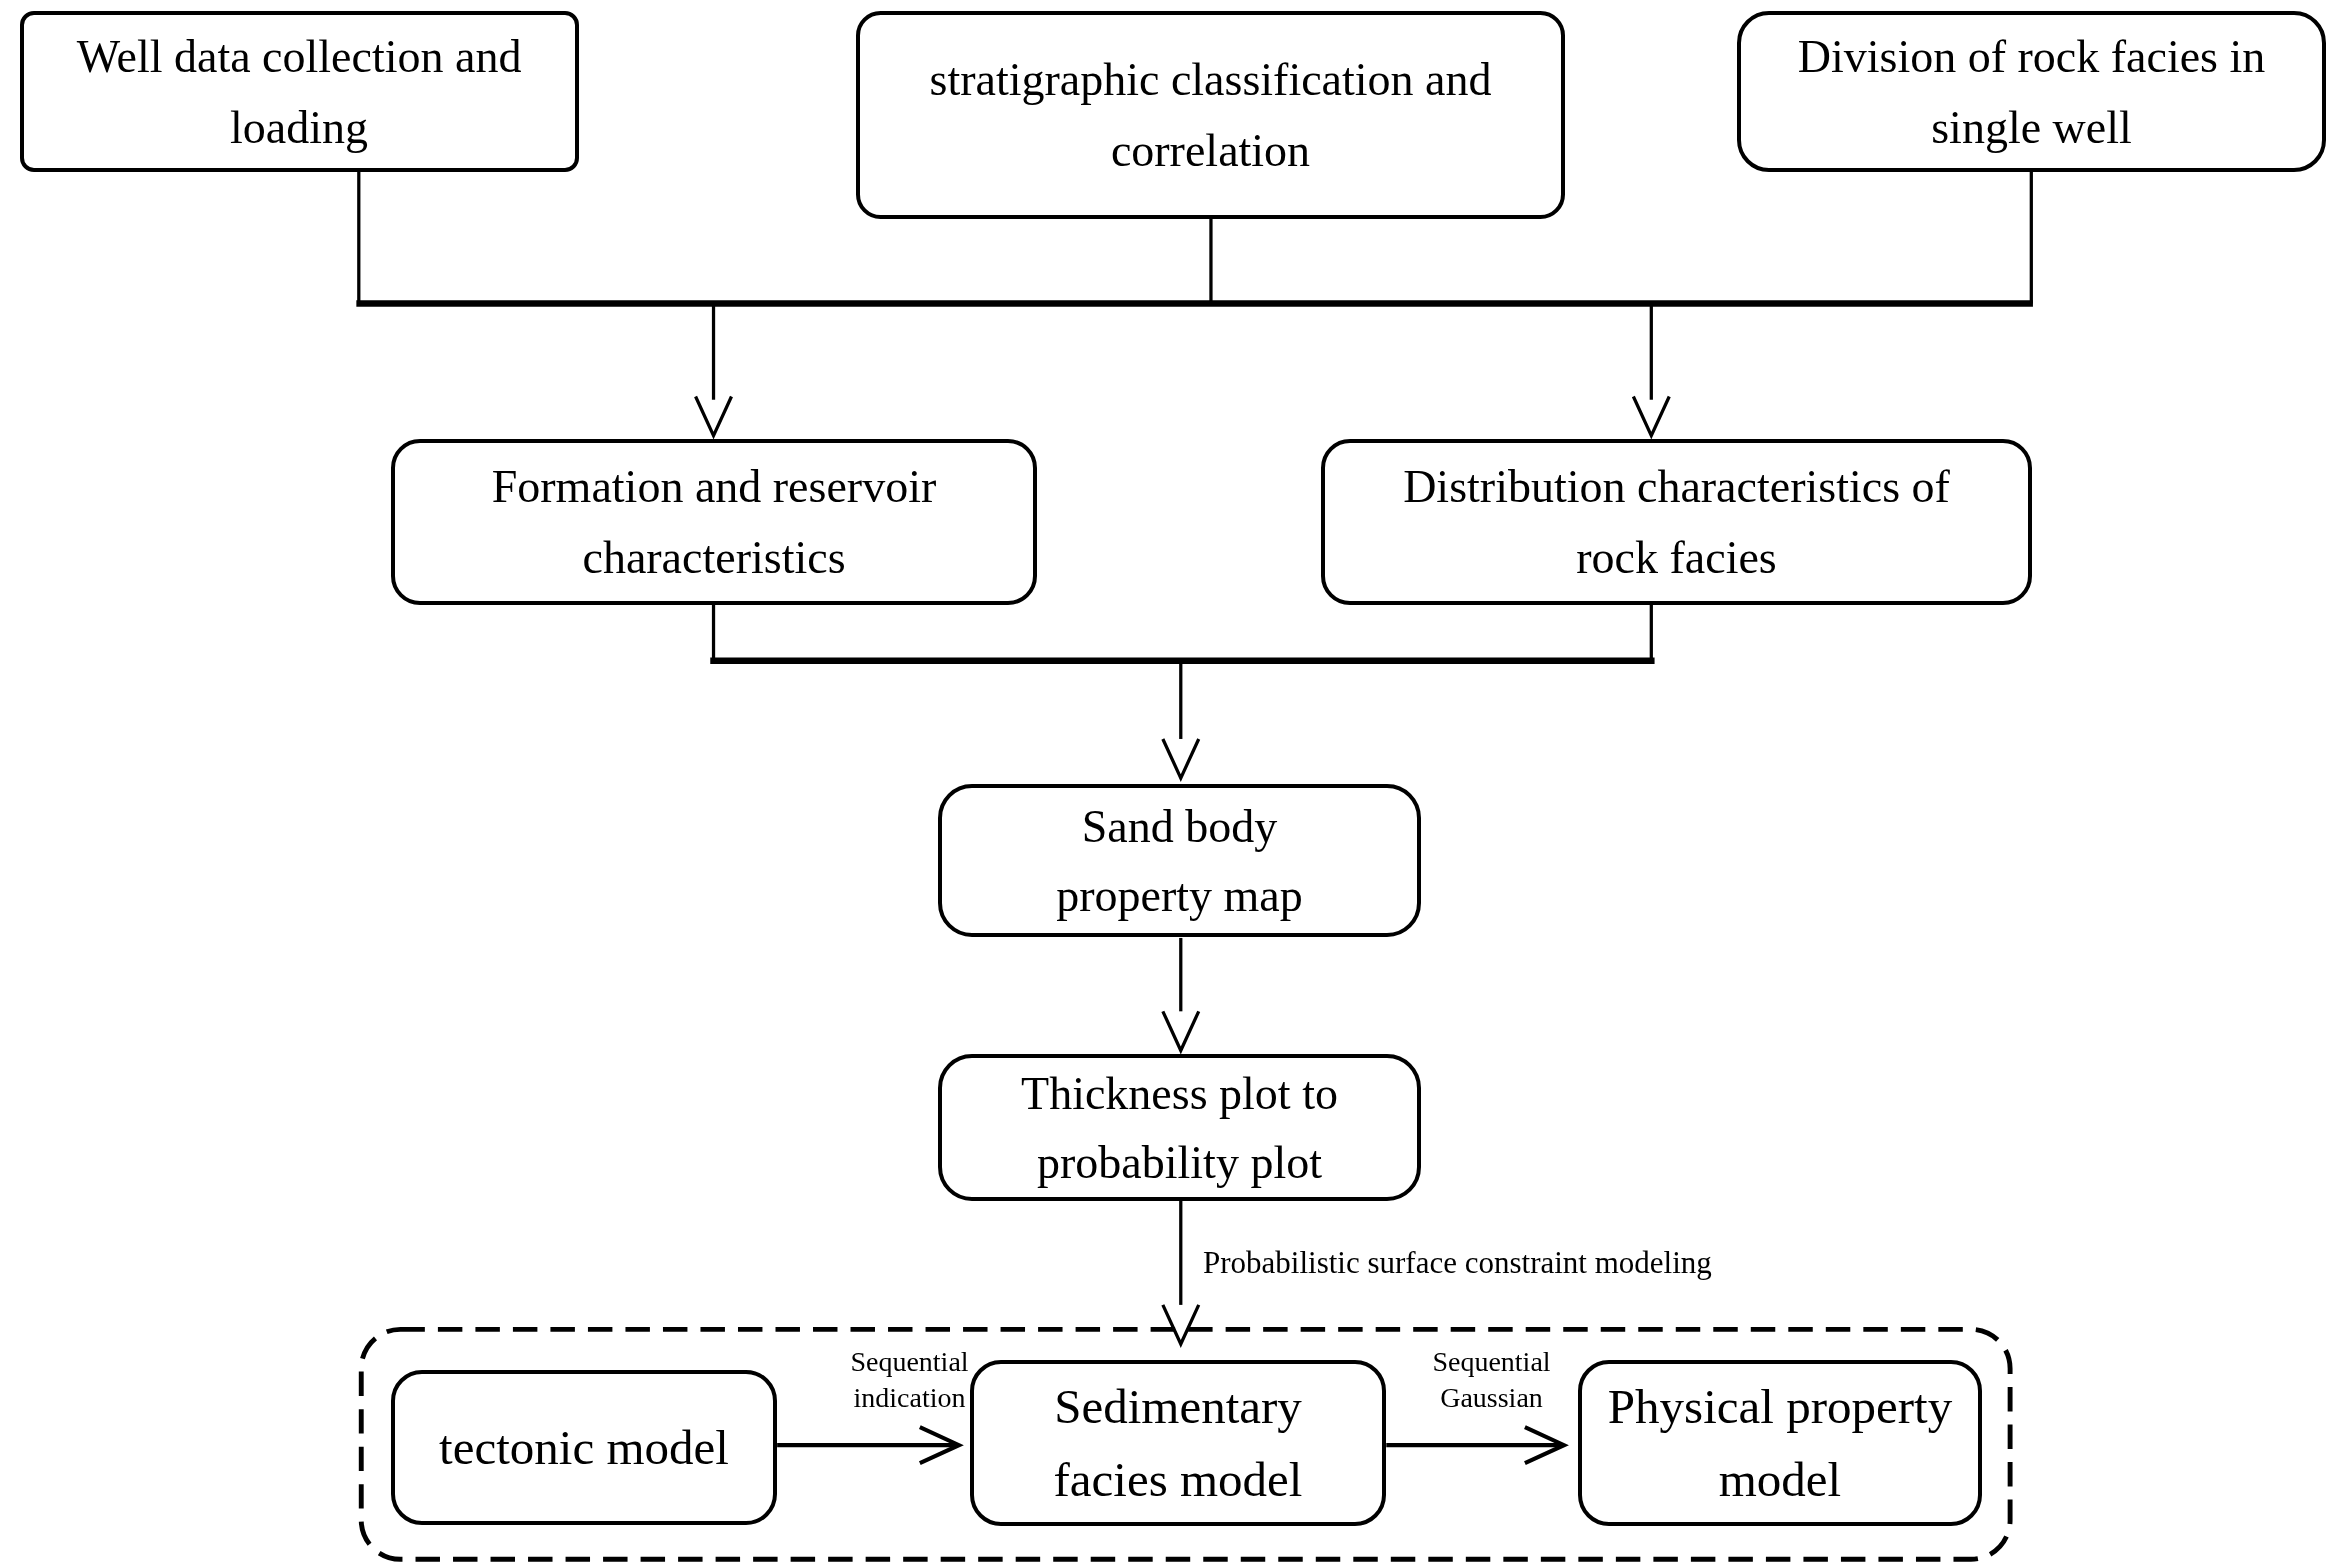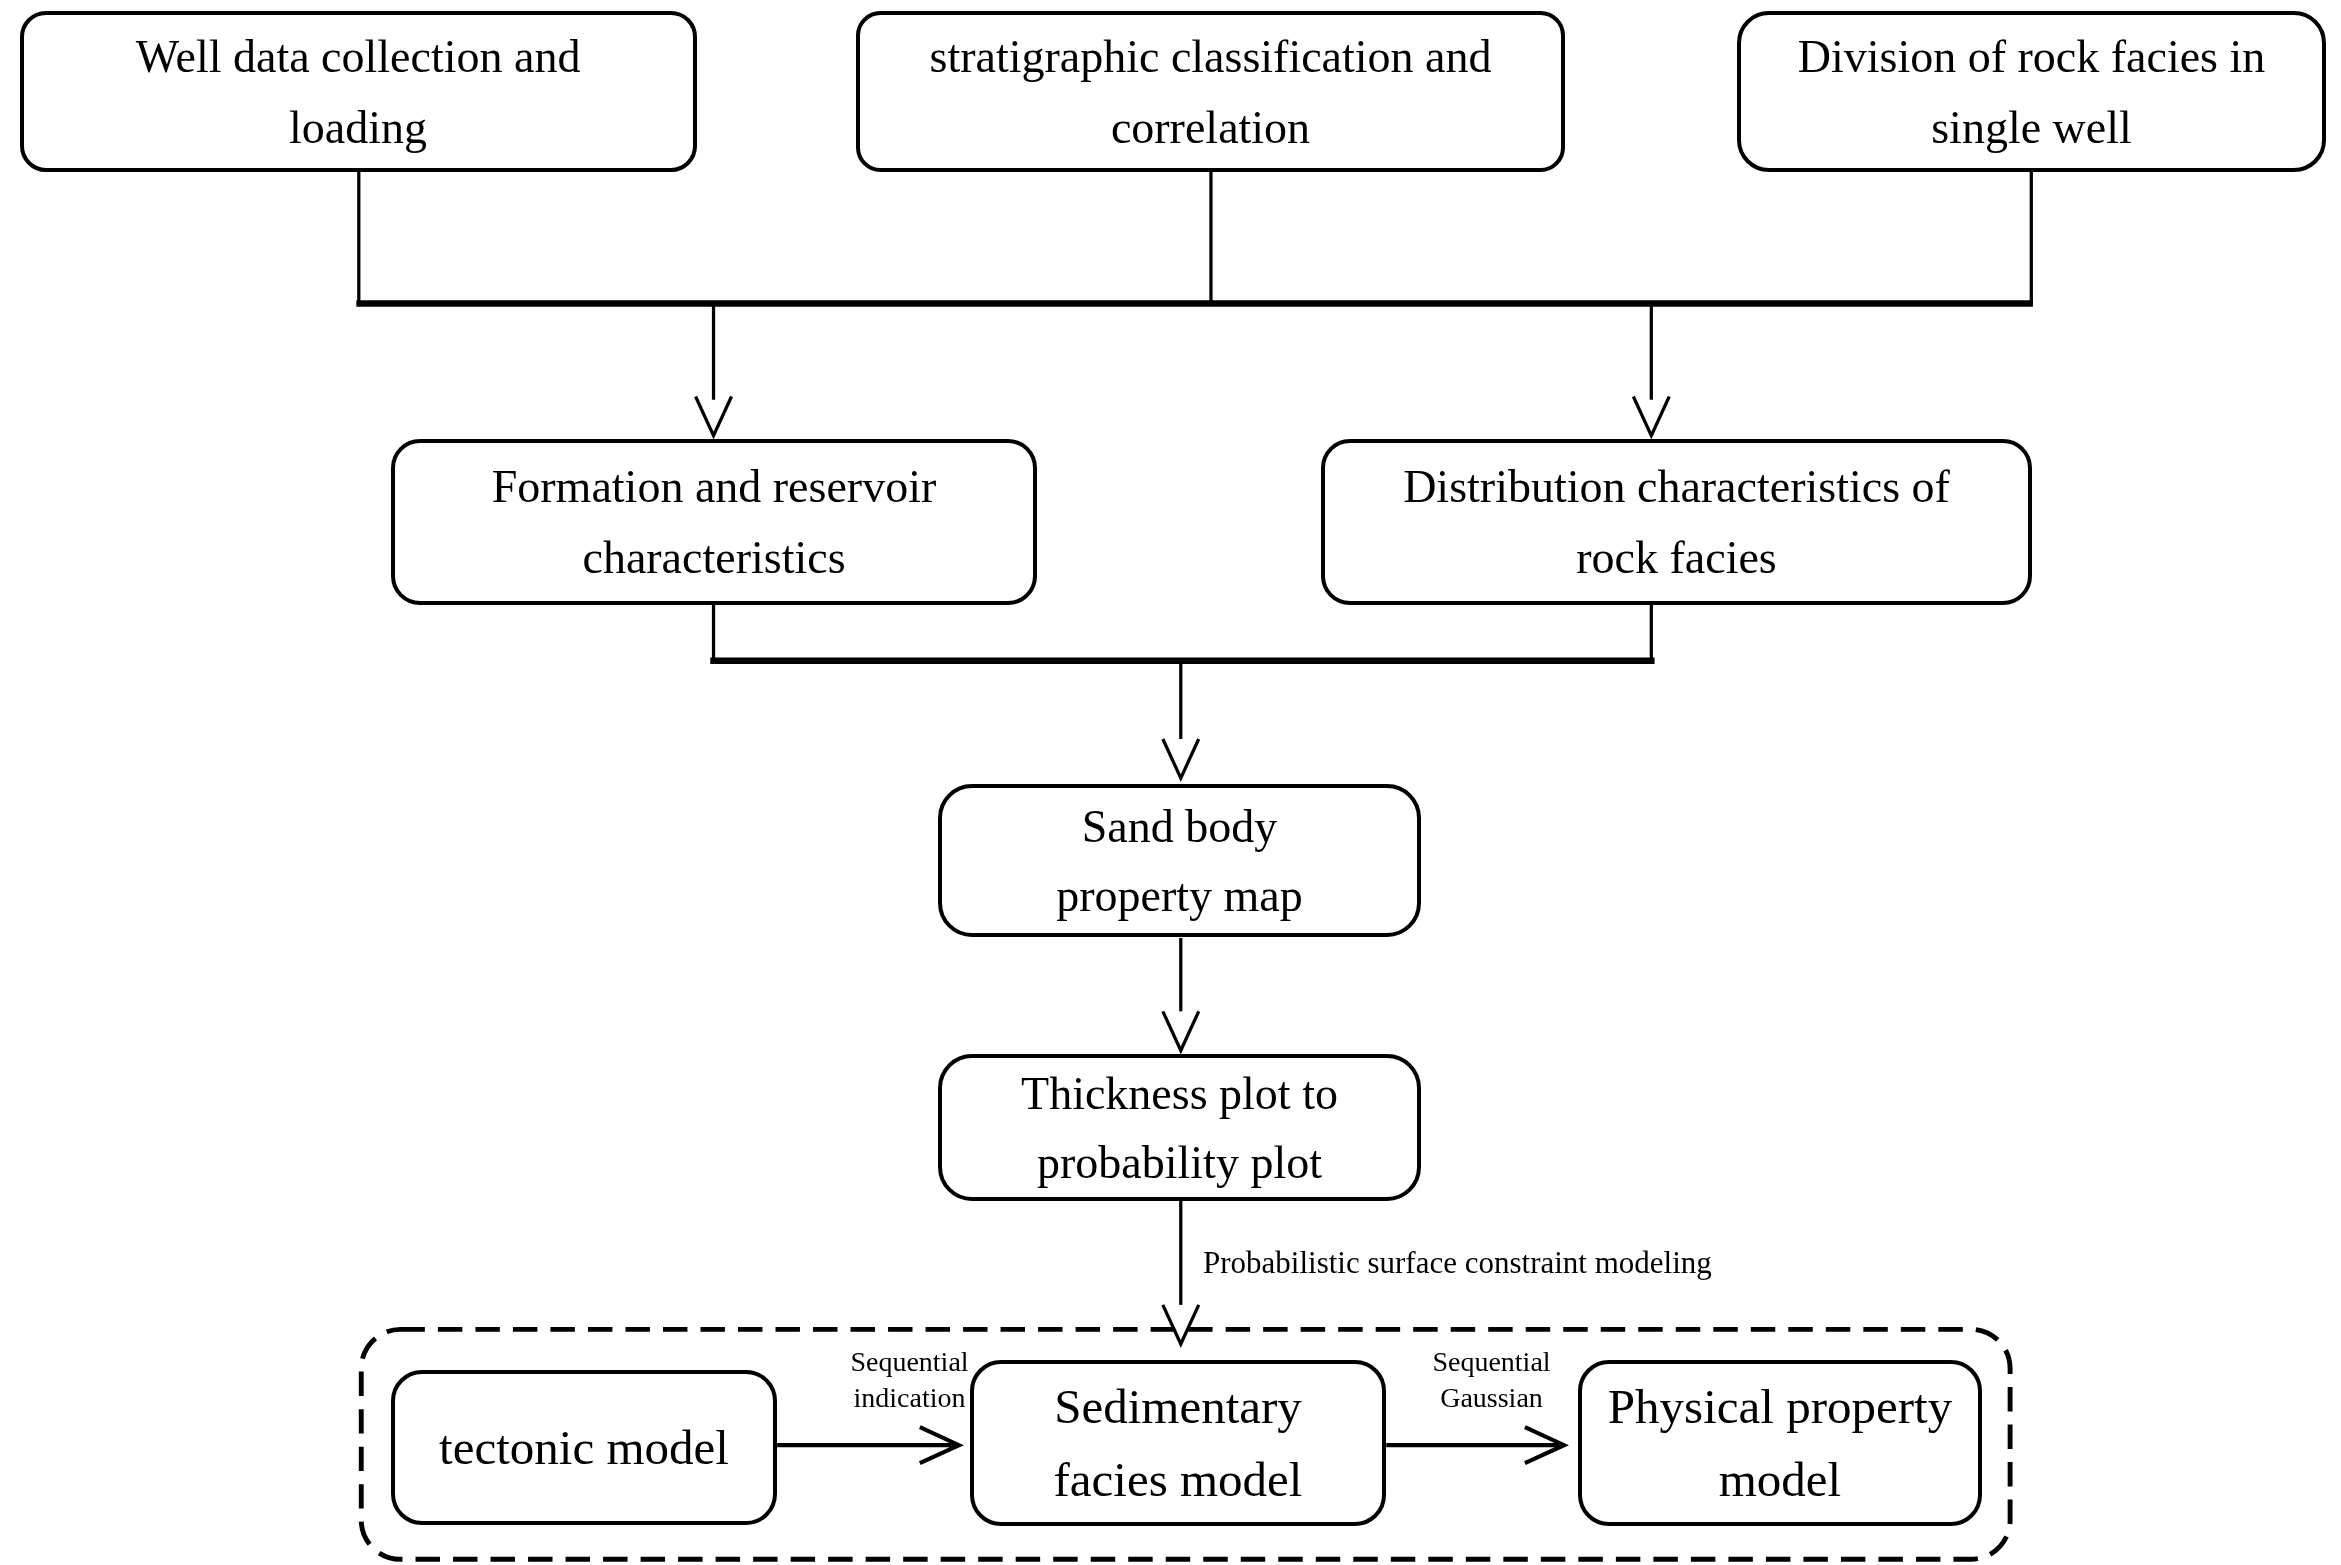--- a/index.html
+++ b/index.html
@@ -9,23 +9,23 @@
     font-family:"Liberation Serif","DejaVu Serif",serif;
     color:#000;
   }
   #connectors{position:absolute;left:0;top:0;}
   .node{
     position:absolute;box-sizing:border-box;background:#ffffff;
     border:4.1px solid #000;display:flex;align-items:center;justify-content:center;
     text-align:center;color:#000;
   }
   .node span{display:block;}
-  #node-well{left:19.6px;top:11.4px;width:677px;height:161px;border-radius:26px;font-size:46px;line-height:1.55;}
+  #node-well{left:19.6px;top:11.4px;width:559px;height:161px;border-radius:14px;font-size:46px;line-height:1.55;}
   #node-well span{max-width:571px;}
-  #node-strat{left:856px;top:11.4px;width:709px;height:161px;border-radius:24.5px;font-size:46px;line-height:1.55;}
+  #node-strat{left:856px;top:11.4px;width:709px;height:208px;border-radius:24.5px;font-size:46px;line-height:1.55;}
   #node-strat span{max-width:620px;}
   #node-division{left:1737px;top:11.4px;width:589px;height:161px;border-radius:32px;font-size:46px;line-height:1.55;}
   #node-division span{max-width:571px;}
   #node-formation{left:391px;top:439px;width:646px;height:166px;border-radius:29px;font-size:46px;line-height:1.55;}
   #node-formation span{max-width:620px;}
   #node-distribution{left:1321px;top:439px;width:711px;height:166px;border-radius:29px;font-size:46px;line-height:1.55;}
   #node-distribution span{max-width:612px;}
   #node-sand{left:938px;top:784px;width:483px;height:153px;border-radius:34px;font-size:46px;line-height:1.5;}
   #node-sand span{max-width:326px;}
   #node-thickness{left:938px;top:1054px;width:483px;height:147px;border-radius:34px;font-size:46px;line-height:1.5;font-family:Liberation Serif, serif;}

